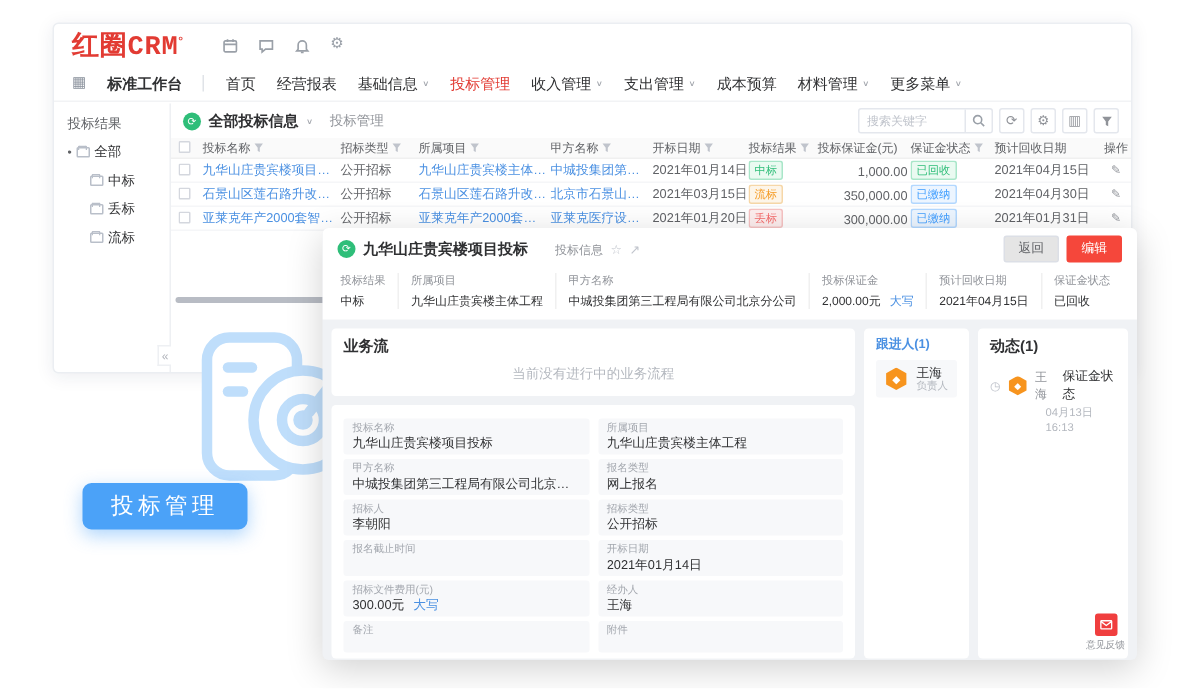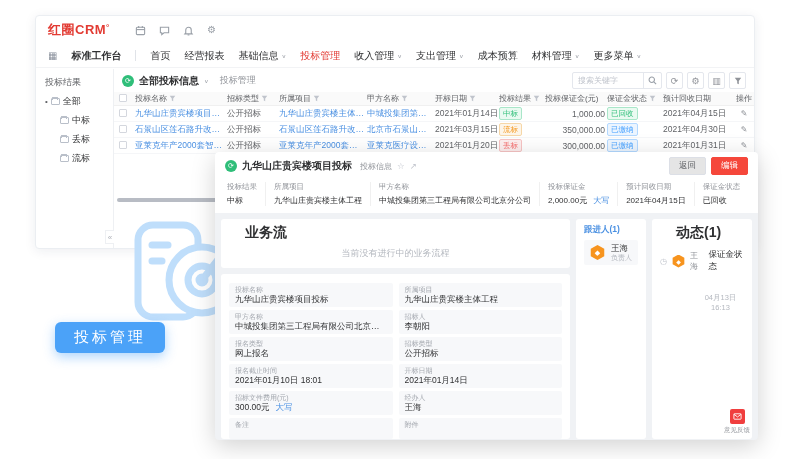--- a/index.html
+++ b/index.html
@@ -3,21 +3,21 @@
 <meta charset="utf-8">
 <style>
   * { margin:0; padding:0; box-sizing:border-box; }
   html,body { width:792px; height:459px; background:#fff; font-family:"Liberation Sans","DejaVu Sans",sans-serif; }
   .stage { position:relative; width:792px; height:459px; overflow:hidden; background:#fff; }
 
   
   .app-card { position:absolute; left:35px; top:15px; width:720px; height:234px; background:#fff;
     border:1px solid #ebeef2; border-radius:4px; box-shadow:0 2px 12px rgba(20,40,80,.08); z-index:1; }
   .logo-row { height:28px; display:flex; align-items:center; padding:0 12px; }
-  .logo { color:#E23B33; font-weight:bold; font-size:13px; letter-spacing:.5px; }
+  .logo { color:#E23B33; font-weight:bold; font-size:18px; letter-spacing:.5px;font-family:Liberation Mono, monospace; }
   .logo-sup { color:#E23B33; font-size:8px; font-weight:bold; vertical-align:top; margin-top:-6px; }
   .top-search { margin-left:auto; width:128px; height:17px; border:1px solid #e4e7ed; border-radius:10px;
     display:flex; align-items:center; gap:4px; padding:0 8px; color:#c0c4cc; }
   .top-search input { border:none; outline:none; background:transparent; width:90px; font-size:8.5px; color:#909399; }
   .top-search input::placeholder { color:#c0c4cc; }
   .top-icons { display:flex; align-items:center; gap:13px; margin:0 10px 0 26px; color:#9aa0a8; }
   .top-icons .uni { font-size:10px; line-height:10px; cursor:pointer; }
   svg.lineic { stroke:#9aa0a8; fill:none; stroke-width:1.2; }
 
   .nav-row { height:24px; display:flex; align-items:center; gap:14px; padding:0 12px; font-size:10px; color:#303133;
@@ -76,59 +76,59 @@
   .overlay-btn { position:absolute; left:55px; top:322px; width:110px; height:31px; background:#4BA2F8; border-radius:6px;
     color:#fff; font-size:15px; letter-spacing:3px; display:flex; align-items:center; justify-content:center;
     box-shadow:0 4px 12px rgba(75,162,248,.45); cursor:pointer; z-index:2; }
 
   
   .dialog { position:absolute; left:215px; top:152px; width:543px; height:288px; background:#f0f2f5; border-radius:4px;
     box-shadow:0 6px 24px rgba(0,0,0,.18); z-index:5; overflow:hidden; }
   .dlg-header { background:#fff; padding:5px 10px 0; }
   .dlg-title-row { display:flex; align-items:center; gap:5px; }
   .dlg-title { font-size:10px; font-weight:bold; color:#303133; white-space:nowrap; }
-  .dlg-sub { font-size:8px; color:#909399; margin-left:3px;font-family:Liberation Mono, monospace; }
+  .dlg-sub { font-size:8px; color:#909399; margin-left:13px;font-family:Liberation Mono, monospace; }
   .dlg-star, .dlg-share { font-size:8.5px; color:#c0c4cc; cursor:pointer; }
   .dlg-btns { margin-left:auto; display:flex; gap:5px; }
   .btn { font-size:8.5px; padding:2px 9px; border-radius:2px; cursor:pointer; white-space:nowrap; }
   .btn-plain { border:1px solid #dcdfe6; color:#606266; background:#e5e5e5; }
   .btn-red { background:#F5473B; color:#fff; border:1px solid #F5473B; }
   .summary { display:flex; align-items:flex-start; padding:7px 0 7px; overflow:hidden; }
   .sum-item { padding:0 8px; border-left:1px solid #f0f0f0; white-space:nowrap; }
   .sum-item:first-child { border-left:none; padding-left:2px; }
   .sum-label { font-size:7.5px; color:#909399; margin-bottom:3px; }
   .sum-value { font-size:8px; color:#303133; }
   .sum-value.link { font-size:8px; }
   .cap { color:#4A90E2; margin-left:6px; cursor:pointer; }
 
   .dlg-body { display:flex; gap:6px; padding:6px; height:calc(100% - 56px); }
   .dlg-left { flex:1; display:flex; flex-direction:column; gap:6px; min-width:0; }
   .card { background:#fff; border-radius:3px; padding:5px 8px; }
-  .card-title { font-size:14px; font-weight:bold; color:#303133;margin-left:16px; }
+  .card-title { font-size:10px; font-weight:bold; color:#303133; }
   .wf-empty { text-align:center; font-size:9px; color:#b4b8bf; padding:5px 0 3px; }
   .form-card { flex:1; overflow:hidden; }
   .fgrid { display:grid; grid-template-columns:1fr 1fr; gap:3px 6px; margin-top:4px; }
   .fbox { background:#f7f8fa; border-radius:2px; padding:2px 6px; min-height:21px; overflow:hidden; }
   .flabel { font-size:7px; color:#a3a7ae; line-height:9px; white-space:nowrap; }
   .fvalue { font-size:8.5px; color:#303133; line-height:11px; white-space:nowrap; overflow:hidden; text-overflow:ellipsis; }
 
   .dlg-right { width:176px; display:flex; flex-direction:row; gap:6px; position:relative; }
   .fol-title { font-size:8.5px; font-weight:bold; color:#4A90E2; margin-bottom:4px; }
   .member { background:#f7f8fa; border-radius:2px; padding:3px 6px; display:flex; align-items:center; gap:6px; }
   .hexavatar { width:15px; height:15px; background:#F7941E; color:#fff; font-size:7px; flex:none;
     clip-path:polygon(50% 0,95% 25%,95% 75%,50% 100%,5% 75%,5% 25%); display:flex; align-items:center; justify-content:center; }
   .m-name { font-size:8.5px; color:#303133; line-height:10px; }
   .m-role { font-size:7px; color:#b4b8bf; line-height:9px; }
   .act-card { flex:1; }
   .act-item { display:flex; align-items:center; gap:5px; margin-top:7px; }
   .clock { font-size:8px; color:#c0c4cc; }
   .act-avatar { width:13px; height:13px; font-size:6px; }
   .act-user { font-size:8px; color:#909399; }
   .act-action { font-size:8.5px; color:#303133; }
-  .act-time { font-size:7.5px; color:#b4b8bf; margin:20px 0 0 37px;text-align:center; }
+  .act-time { font-size:7.5px; color:#b4b8bf; margin:1px 0 0 37px; }
   .feedback { position:absolute; right:2px; bottom:4px; display:flex; flex-direction:column; align-items:center; cursor:pointer; }
   .fb-icon { width:15px; height:15px; background:#F03E3E; border-radius:2px; display:flex; align-items:center; justify-content:center; }
   .fb-label { font-size:6.5px; color:#909399; margin-top:2px; }
 </style>
 </head>
 <body>
 
 <div class="stage">
 
   <div class="app-card">
@@ -411,34 +411,33 @@
               </div>
             <div class="fbox">
                 <div class="flabel">所属项目</div>
                 <div class="fvalue link">九华山庄贵宾楼主体工程</div>
               </div>
             <div class="fbox">
                 <div class="flabel">甲方名称</div>
                 <div class="fvalue link">中城投集团第三工程局有限公司北京分公司</div>
               </div>
             <div class="fbox">
+                <div class="flabel">报名类型</div>
+                <div class="fvalue">网上报名</div>
+              </div>
+            <div class="fbox">
                 <div class="flabel">招标人</div>
                 <div class="fvalue">李朝阳</div>
               </div>
             <div class="fbox">
-                <div class="flabel">报名类型</div>
-                <div class="fvalue">网上报名</div>
-              </div>
-            <div class="fbox">
                 <div class="flabel">招标类型</div>
                 <div class="fvalue">公开招标</div>
               </div>
             <div class="fbox">
                 <div class="flabel">报名截止时间</div>
-                <div class="fvalue">2021年01月10日 18:01</div>
               </div>
             <div class="fbox">
                 <div class="flabel">开标日期</div>
                 <div class="fvalue">2021年01月14日</div>
               </div>
             <div class="fbox">
                 <div class="flabel">招标文件费用(元)</div>
                 <div class="fvalue"><span>300.00元</span><span class="cap">大写</span></div>
               </div>
             <div class="fbox">

